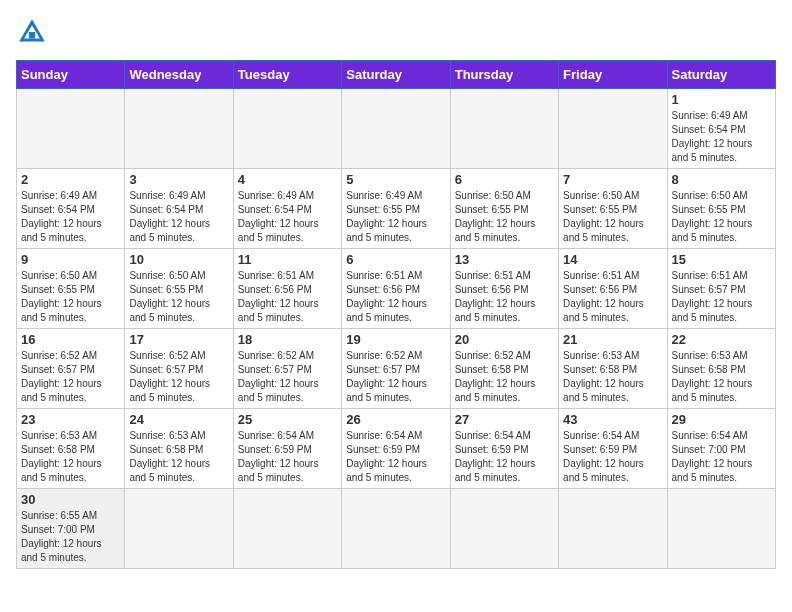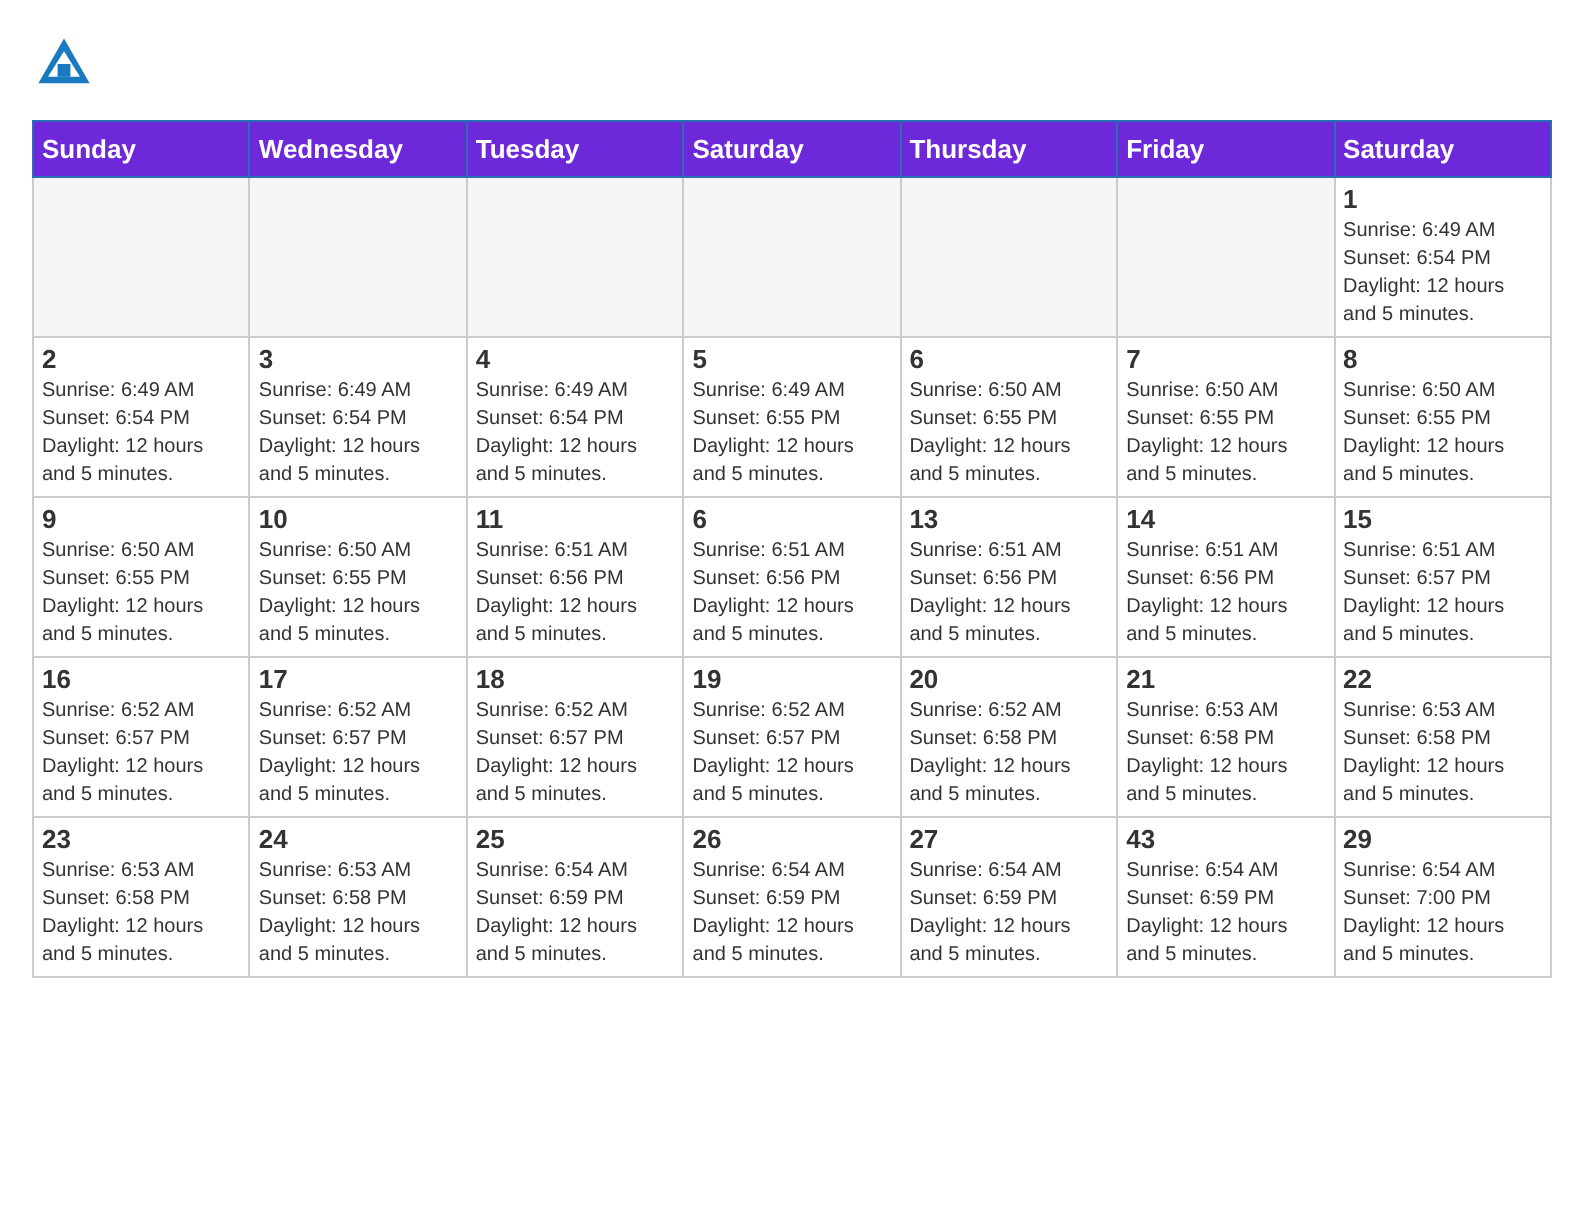--- a/index.html
+++ b/index.html
@@ -308,14 +308,28 @@
 Sunset: 6:59 PM
 Daylight: 12 hours and 5 minutes.</div>
         </td>
         <td>
           <span class="day-number">29</span>
           <div class="day-info" style="white-space: pre-line;">Sunrise: 6:54 AM
 Sunset: 7:00 PM
 Daylight: 12 hours and 5 minutes.</div>
         </td>
       </tr>
+      <tr class="last-row">
+        <td>
+          <span class="day-number">30</span>
+          <div class="day-info" style="white-space: pre-line;">Sunrise: 6:55 AM
+Sunset: 7:00 PM
+Daylight: 12 hours and 5 minutes.</div>
+        </td>
+        <td class="empty"></td>
+        <td class="empty"></td>
+        <td class="empty"></td>
+        <td class="empty"></td>
+        <td class="empty"></td>
+        <td class="empty"></td>
+      </tr>
     </tbody>
 </table>
 
 </body></html>

